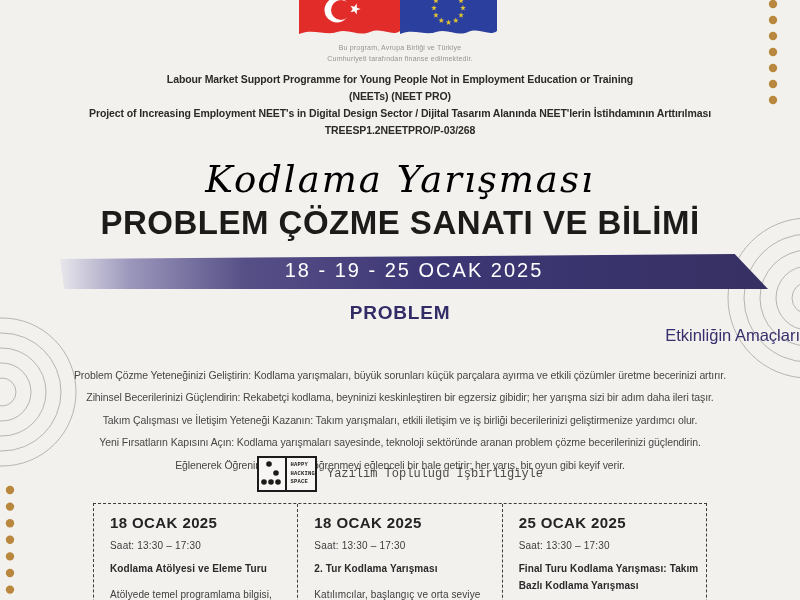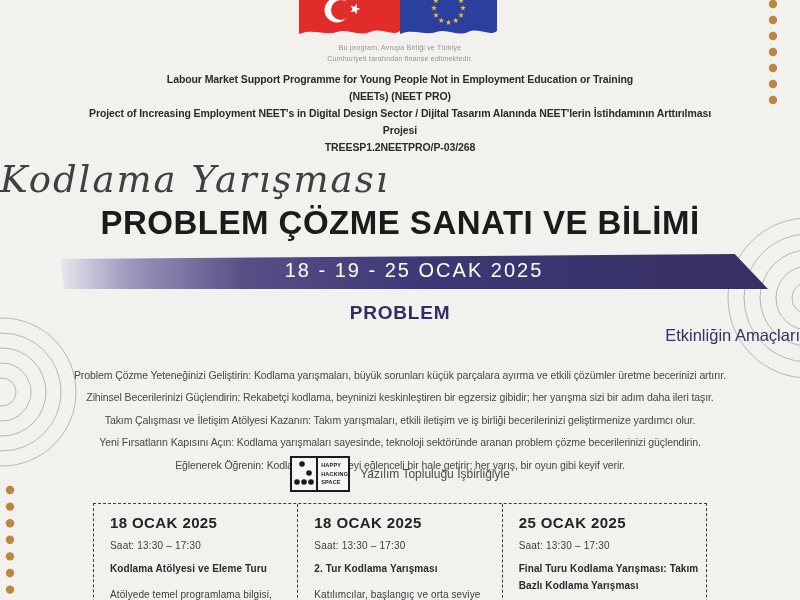--- a/index.html
+++ b/index.html
@@ -18,23 +18,23 @@
     font-size:7px;line-height:1.5;color:#979490;letter-spacing:.2px;
   }
   
   .header-block{
     position:absolute;left:0;top:71px;width:800px;text-align:center;
     font-weight:700;font-size:10.5px;line-height:17px;color:#2b2a28;
     letter-spacing:-.1px;white-space:nowrap;
   }
   
   .script-title{
-    position:absolute;left:0;top:158px;width:800px;
+    position:absolute;left:0;top:158px;width:800px;text-align:center;
     font-family:"DejaVu Serif",serif;font-style:italic;font-size:37px;
-    color:#404040;letter-spacing:2px;
+    color:#000000;letter-spacing:2px;
   }
   .main-title{
     position:absolute;left:0;top:204px;width:800px;text-align:center;
     font-weight:800;font-size:33px;letter-spacing:.5px;color:#1c1b19;
   }
   
   .date-banner{
     position:absolute;left:60px;top:254px;width:708px;height:35px;
     clip-path:polygon(0 14%,95.3% 0,100% 100%,.6% 100%);
     background:linear-gradient(90deg,#e8e7ec 0%,#9a96bb 10%,#575087 26%,#3d3776 52%,#363063 100%);
@@ -54,21 +54,21 @@
   }
   
   .goals{
     position:absolute;left:0;top:364px;width:800px;text-align:center;
     font-size:10.5px;color:#474645;letter-spacing:-.1px;
   }
   .goal-line{white-space:nowrap;height:22.4px;line-height:22.4px;}
   
   .partner-row{
     position:absolute;left:0;top:455px;width:800px;height:38px;
-    display:flex;align-items:center;justify-content:center;gap:10px;
+    display:flex;align-items:center;justify-content:center;gap:10px;font-family:Liberation Mono, monospace;
   }
   .hhs-logo{
     width:60px;height:36px;border:2.5px solid #1b1b1b;background:#f7f6f4;
     display:flex;box-sizing:border-box;
   }
   .hhs-dots{width:27px;border-right:2.5px solid #1b1b1b;position:relative;}
   .hhs-text{
     flex:1;display:flex;flex-direction:column;justify-content:center;
     padding-left:3px;font-size:5.5px;font-weight:700;line-height:1.55;
     color:#1b1b1b;letter-spacing:.2px;
@@ -167,38 +167,37 @@
 
   <div class="finance-note">
     <div>Bu program, Avrupa Birliği ve Türkiye</div>
     <div>Cumhuriyeti tarafından finanse edilmektedir.</div>
   </div>
 
   <div class="header-block">
     <div>Labour Market Support Programme for Young People Not in Employment Education or Training</div>
     <div>(NEETs) (NEET PRO)</div>
     <div>Project of Increasing Employment NEET's in Digital Design Sector / Dijital Tasarım Alanında NEET'lerin İstihdamının Arttırılması</div>
-    <div>Projesi</div>
     <div>TREESP1.2NEETPRO/P-03/268</div>
   </div>
 
   <div class="script-title">Kodlama Yarışması</div>
   <div class="main-title">PROBLEM ÇÖZME SANATI VE BİLİMİ</div>
 
   <div class="date-banner">
     <span>18  - 19 - 25 OCAK 2025</span>
   </div>
 
   <div class="program-heading">PROBLEM</div>
   <div class="program-subheading">Etkinliğin Amaçları</div>
 
   <div class="goals">
     <div class="goal-line">Problem Çözme Yeteneğinizi Geliştirin: Kodlama yarışmaları, büyük sorunları küçük parçalara ayırma ve etkili çözümler üretme becerinizi artırır.</div>
     <div class="goal-line">Zihinsel Becerilerinizi Güçlendirin: Rekabetçi kodlama, beyninizi keskinleştiren bir egzersiz gibidir; her yarışma sizi bir adım daha ileri taşır.</div>
-    <div class="goal-line">Takım Çalışması ve İletişim Atölyesi Kazanın: Takım yarışmaları, etkili iletişim ve iş birliği becerilerinizi geliştirmenize yardımcı olur.</div>
+    <div class="goal-line">Takım Çalışması ve İletişim Yeteneği Kazanın: Takım yarışmaları, etkili iletişim ve iş birliği becerilerinizi geliştirmenize yardımcı olur.</div>
     <div class="goal-line">Yeni Fırsatların Kapısını Açın: Kodlama yarışmaları sayesinde, teknoloji sektöründe aranan problem çözme becerilerinizi güçlendirin.</div>
     <div class="goal-line">Eğlenerek Öğrenin: Kodlama, öğrenmeyi eğlenceli bir hale getirir; her yarış, bir oyun gibi keyif verir.</div>
   </div>
 
   <div class="partner-row">
     <div class="hhs-logo">
       <div class="hhs-dots">
         <svg width="24" height="31" style="display:block;">
           <g fill="#1b1b1b">
             <circle cx="10" cy="6" r="2.8"></circle>

